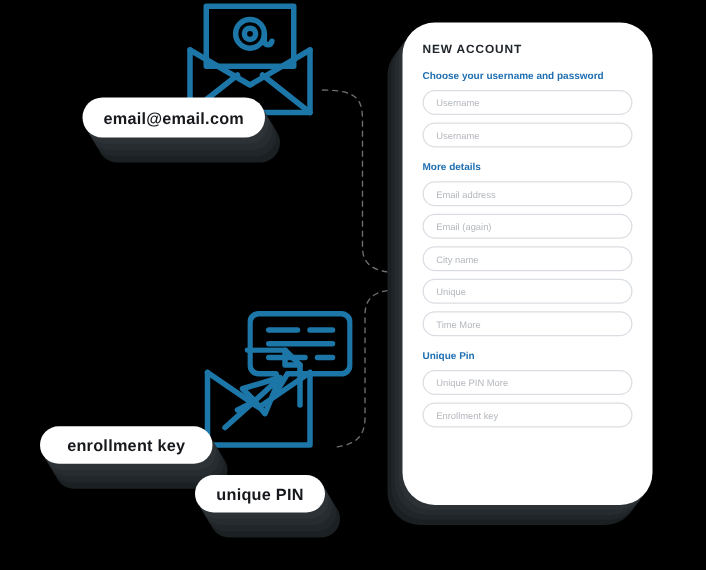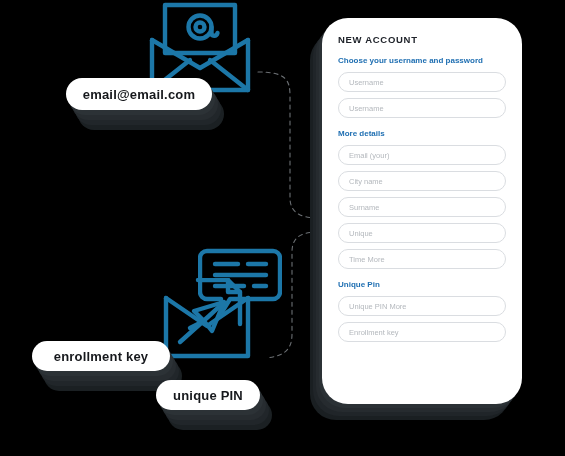--- a/index.html
+++ b/index.html
@@ -180,29 +180,29 @@
       <div class="section-head">Choose your username and password</div>
       <div class="field">
         <span>Username</span>
       </div>
       <div class="field">
         <span>Username</span>
       </div>
 
       <div class="section-head spaced">More details</div>
       <div class="field">
-        <span>Email (your)</span>
+        <span>Email address</span>
+      </div>
+      <div class="field">
+        <span>Email (again)</span>
       </div>
       <div class="field">
         <span>City name</span>
       </div>
       <div class="field">
-        <span>Surname</span>
-      </div>
-      <div class="field">
         <span>Unique</span>
       </div>
       <div class="field">
         <span>Time More</span>
       </div>
 
       <div class="section-head spaced">Unique Pin</div>
       <div class="field">
         <span>Unique PIN More</span>
       </div>

